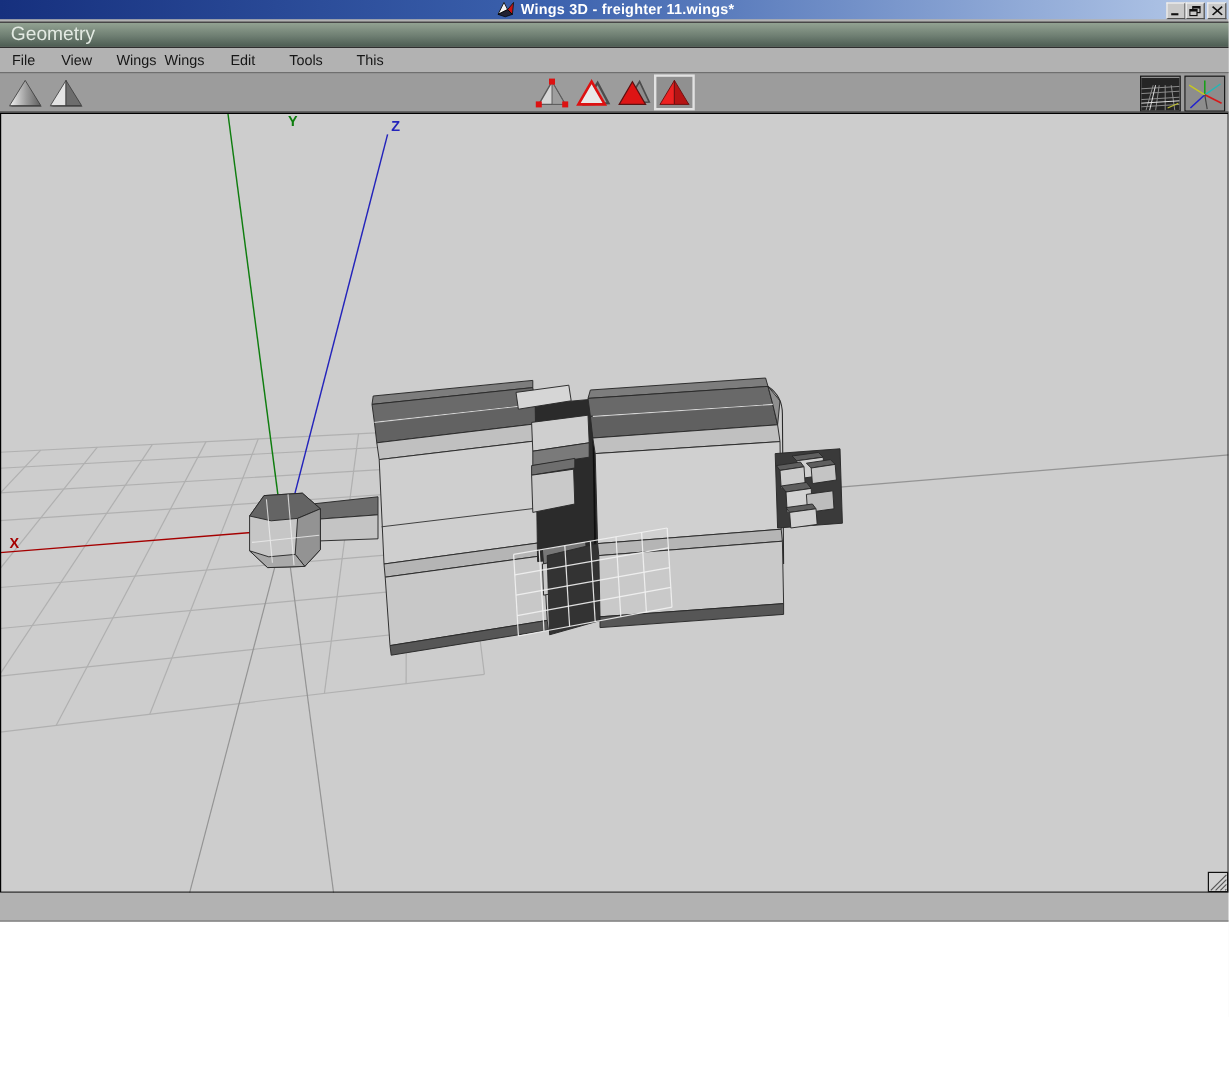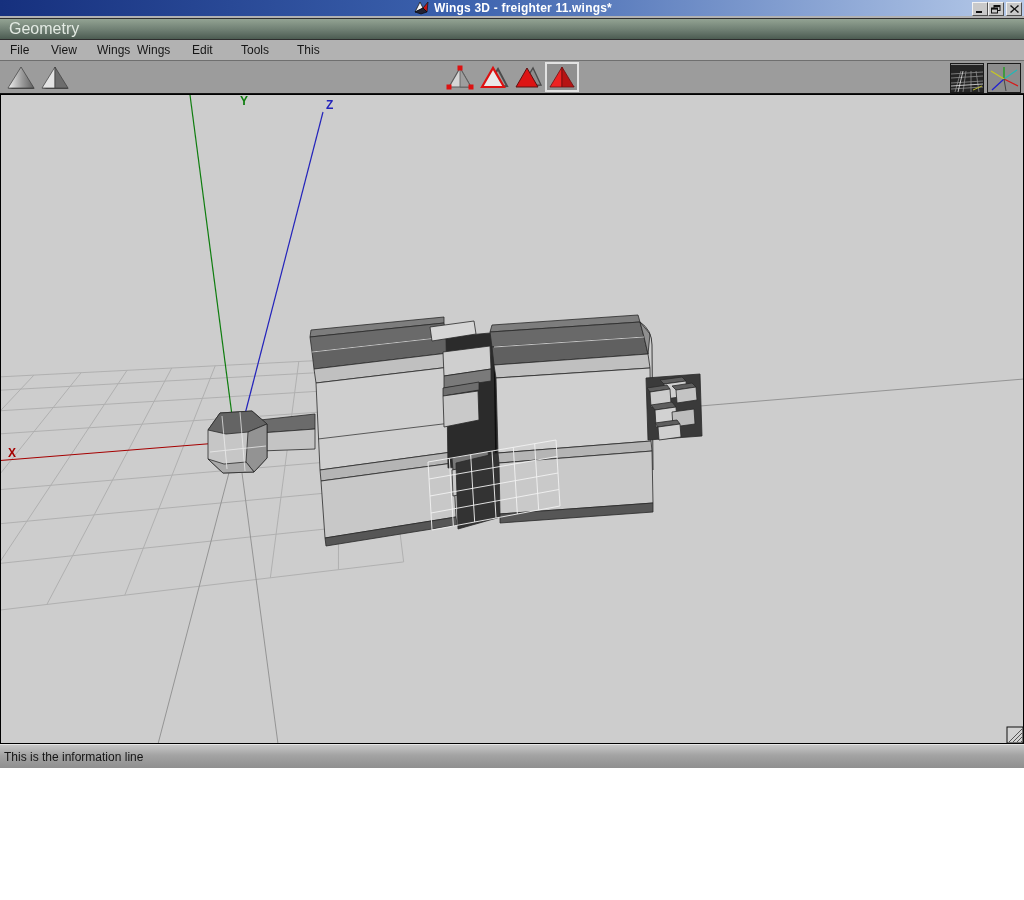--- a/index.html
+++ b/index.html
@@ -326,17 +326,14 @@
           <g stroke="#555" stroke-width="1">
             <line x1="1009" y1="742" x2="1022" y2="729"></line>
             <line x1="1013" y1="742" x2="1022" y2="733"></line>
             <line x1="1017" y1="742" x2="1022" y2="737"></line>
             <line x1="1021" y1="742" x2="1022" y2="741"></line>
           </g>
         </g>
       </svg>
     </div>
 
-    <div class="infobar">
-      <span>This is the information line</span>
-    </div>
   </div>
 </div>
 
 </body></html>

